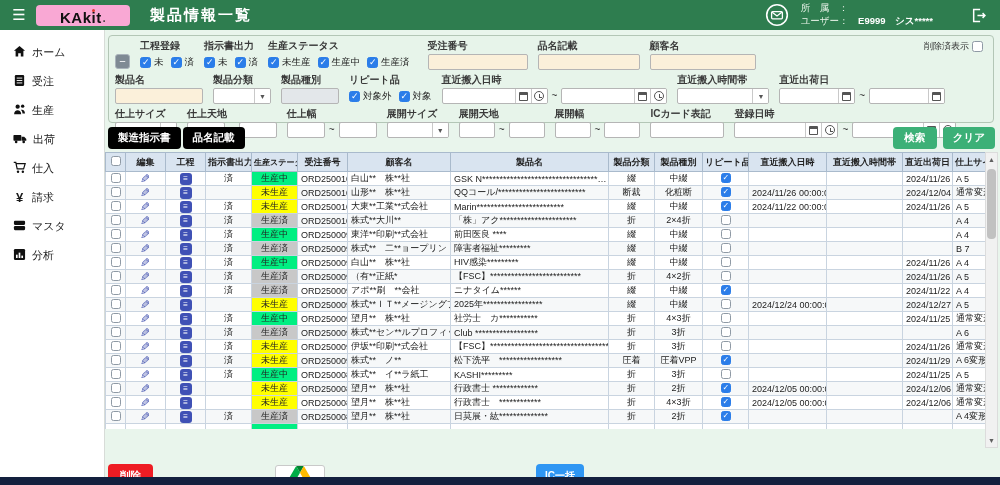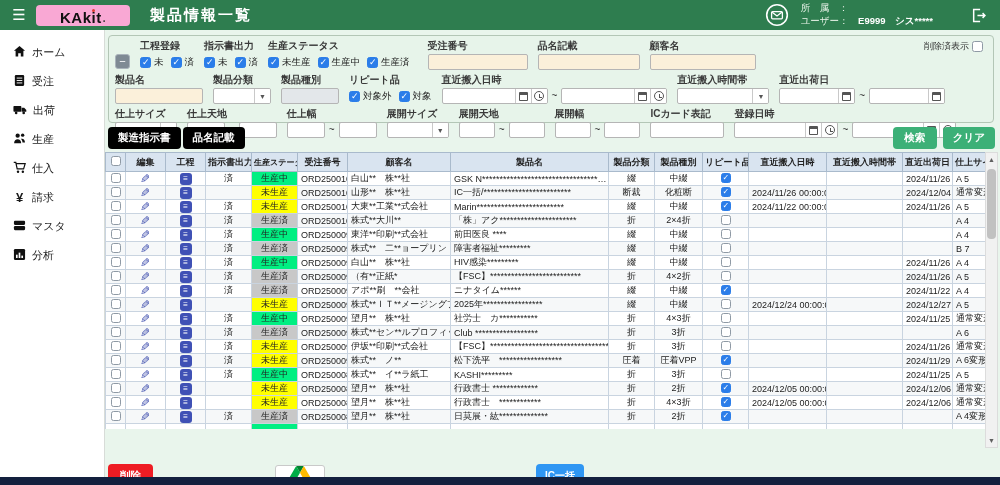--- a/index.html
+++ b/index.html
@@ -132,36 +132,36 @@
           <rect x="2" y="1.2" width="10" height="11.6" rx="1.2" fill="#111"></rect>
           <g stroke="#fff" stroke-width="1">
             <line x1="4" y1="4.4" x2="10" y2="4.4"></line>
             <line x1="4" y1="7" x2="10" y2="7"></line>
             <line x1="4" y1="9.6" x2="10" y2="9.6"></line>
           </g>
         </svg></span>
     <span>受注</span>
   </div>
   <div class="side-item">
+    <span><svg width="13" height="13" viewBox="0 0 14 14" fill="#111">
+          <circle cx="5" cy="4" r="2.3"></circle>
+          <path d="M1.2 12 c0-2.7 1.7-4.1 3.8-4.1 s3.8 1.4 3.8 4.1 Z"></path>
+          <circle cx="10.4" cy="3.4" r="1.8"></circle>
+          <path d="M9.6 7.4 c2 .2 3.3 1.6 3.3 4 h-2.7 c-.1-1.7-.7-3.1-1.8-4 Z"></path>
+        </svg></span>
+    <span>生産</span>
+  </div>
+  <div class="side-item">
     <span><svg width="14" height="13" viewBox="0 0 16 14" fill="#111">
           <rect x="0.5" y="3" width="9" height="6.5" rx="0.8"></rect>
           <path d="M9.8 5 h3 l2.4 2.7 V9.5 H9.8 Z"></path>
           <circle cx="3.6" cy="10.9" r="1.5"></circle>
           <circle cx="12.2" cy="10.9" r="1.5"></circle>
         </svg></span>
     <span>出荷</span>
-  </div>
-  <div class="side-item">
-    <span><svg width="13" height="13" viewBox="0 0 14 14" fill="#111">
-          <circle cx="5" cy="4" r="2.3"></circle>
-          <path d="M1.2 12 c0-2.7 1.7-4.1 3.8-4.1 s3.8 1.4 3.8 4.1 Z"></path>
-          <circle cx="10.4" cy="3.4" r="1.8"></circle>
-          <path d="M9.6 7.4 c2 .2 3.3 1.6 3.3 4 h-2.7 c-.1-1.7-.7-3.1-1.8-4 Z"></path>
-        </svg></span>
-    <span>生産</span>
   </div>
   <div class="side-item">
     <span><svg width="13" height="13" viewBox="0 0 14 14">
           <path d="M0.8 1.5 h2.2 l1.5 7 h6.9 l1.7-5.6 H3.6" fill="none" stroke="#111" stroke-width="1.3"></path>
           <circle cx="5.4" cy="11.6" r="1.3" fill="#111"></circle>
           <circle cx="10.6" cy="11.6" r="1.3" fill="#111"></circle>
         </svg></span>
     <span>仕入</span>
   </div>
   <div class="side-item">
@@ -486,21 +486,21 @@
   <td class="c-size">A 5</td>
           </tr>
           <tr class="row">
   <td class="c-cb"><span class="cb small"></span></td>
   <td class="c-edit"><span class="pencil-icon">✎</span></td>
   <td class="c-proc"><span class="clip-icon">≡</span></td>
   <td class="c-out"></td>
   <td class="c-status" style="background:#ffff00">未生産</td>
   <td class="c-ord">ORD2500102</td>
   <td class="c-cust">山形**　株**社</td>
-  <td class="c-prod">IC一括/*************************</td>
+  <td class="c-prod">QQコール/*************************</td>
   <td class="c-cat">断裁</td>
   <td class="c-type">化粧断</td>
   <td class="c-rep"><span class="cb small on"></span></td>
   <td class="c-d1">2024/11/26 00:00:00</td>
   <td class="c-d2"></td>
   <td class="c-d3">2024/12/04</td>
   <td class="c-size">通常変形</td>
           </tr>
           <tr class="row">
   <td class="c-cb"><span class="cb small"></span></td>

